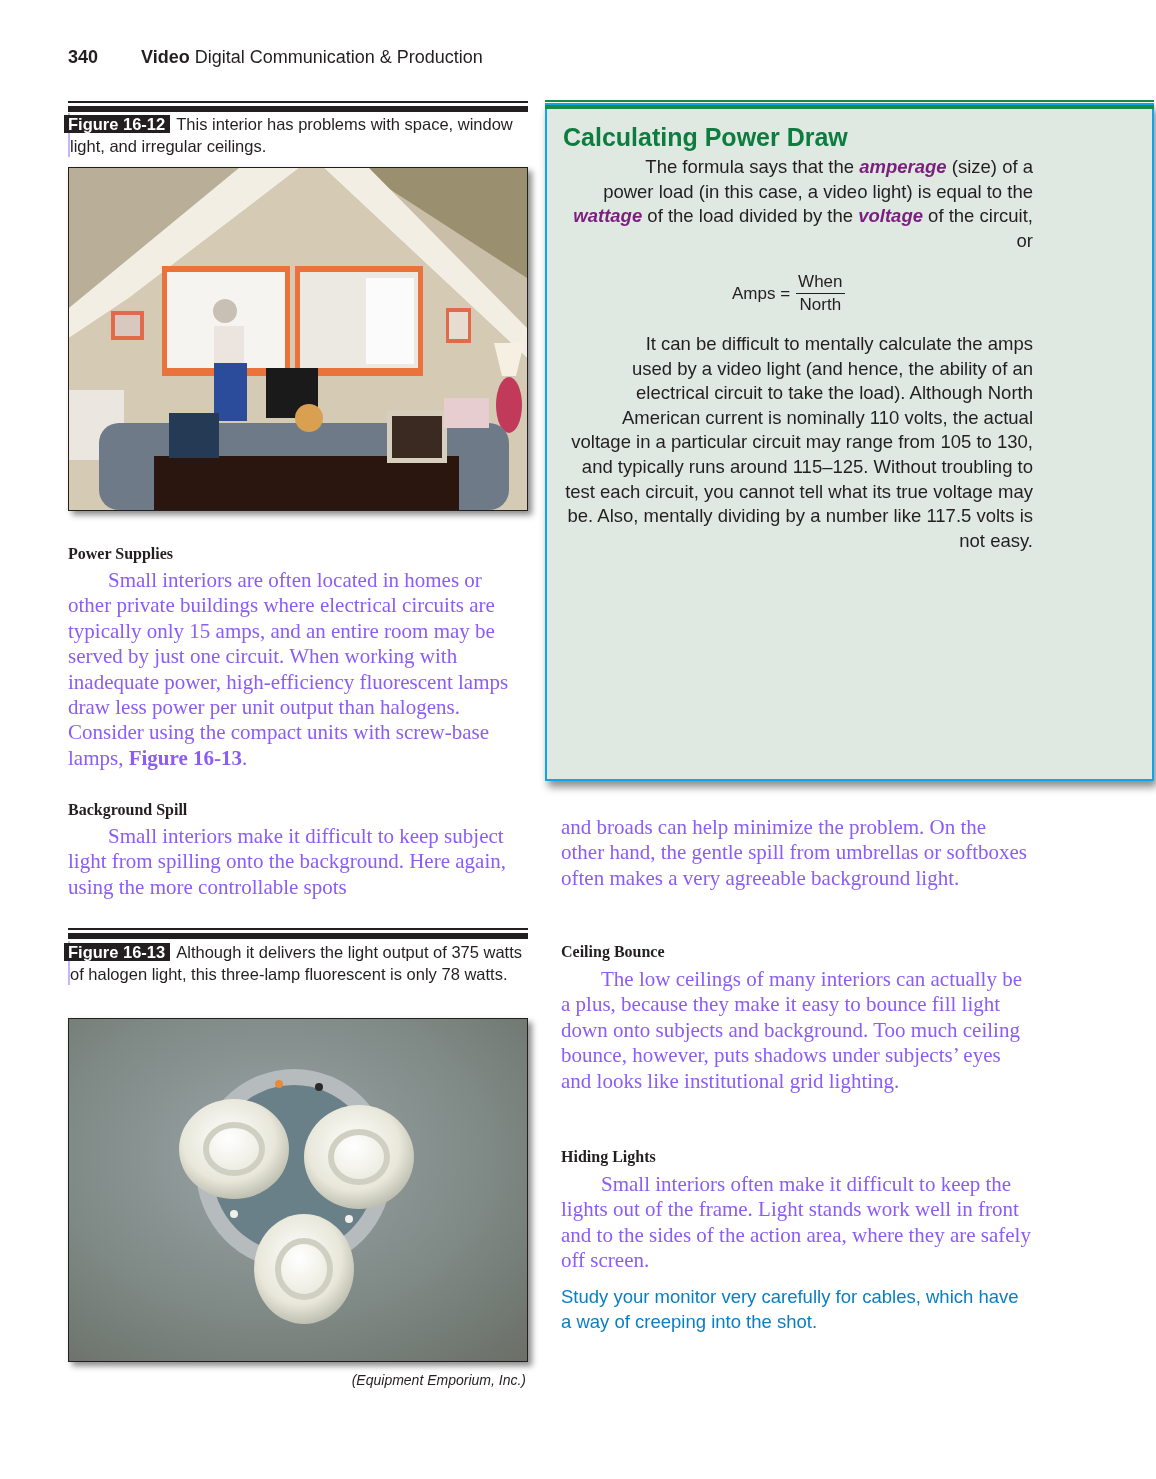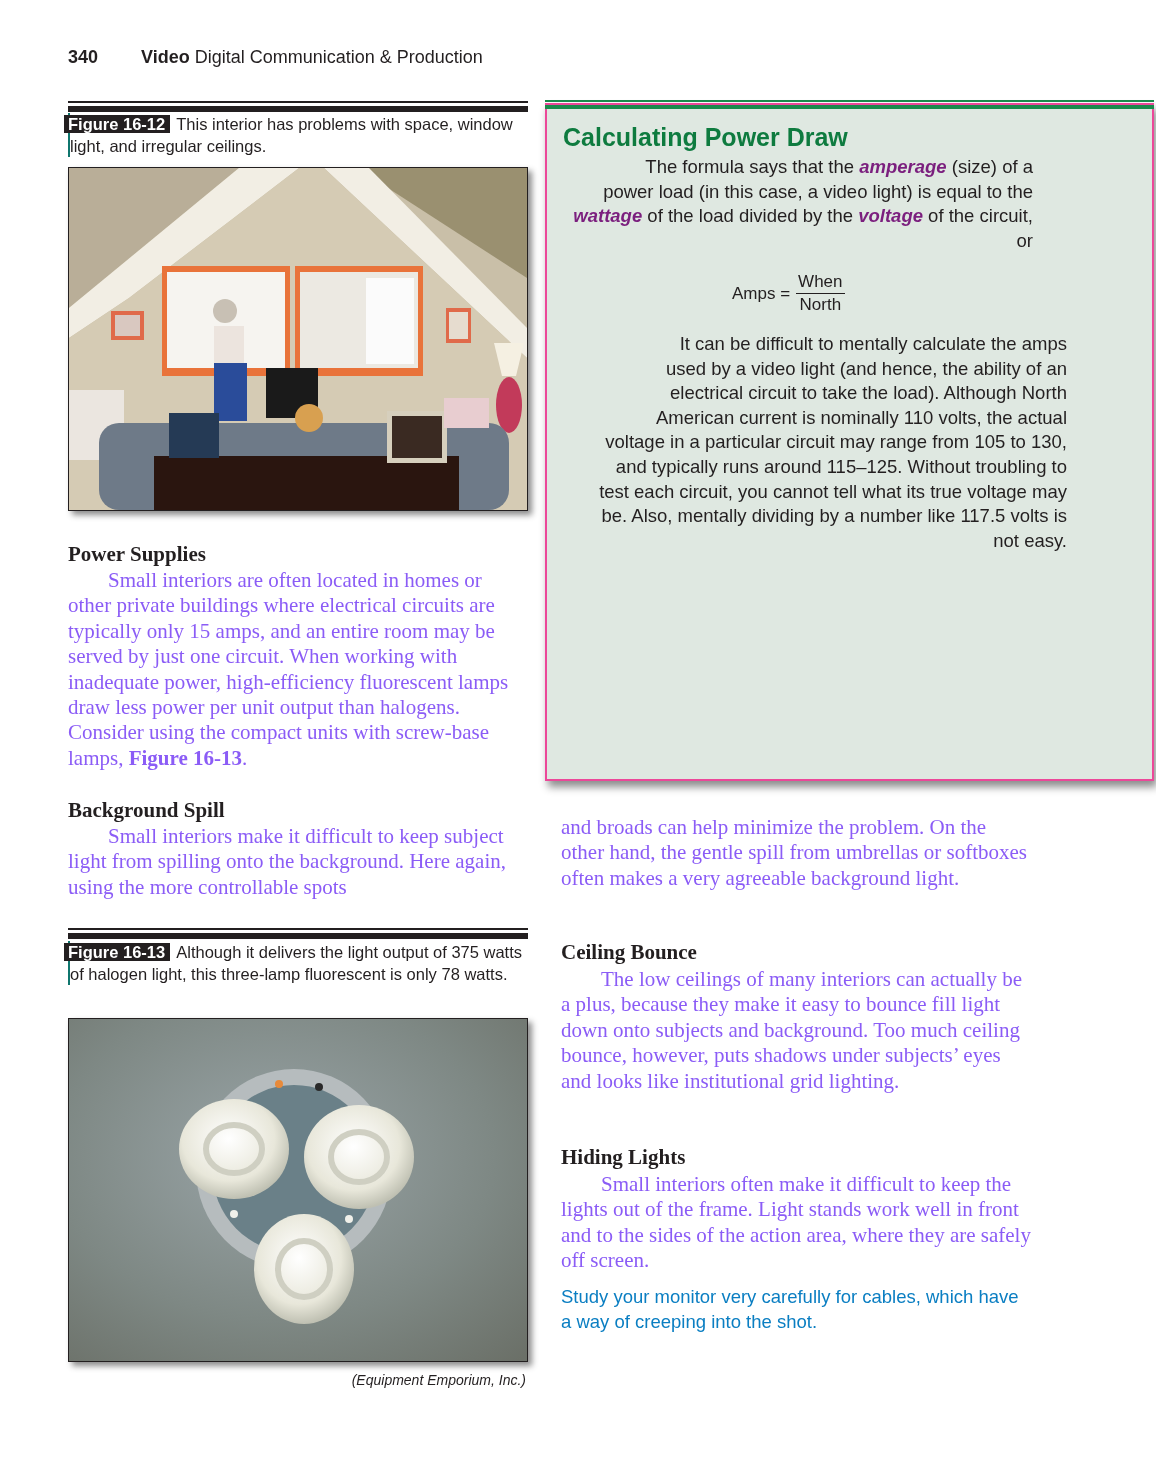--- a/index.html
+++ b/index.html
@@ -6,31 +6,31 @@
   body { width: 1156px; height: 1479px; position: relative; overflow: hidden; color: #231f20; }
   .abs { position: absolute; }
 
   .running-head { left: 68px; top: 47px; font-family: "Liberation Sans", sans-serif; font-size: 18px; color: #231f20; }
   .running-head .pg { font-weight: bold; display: inline-block; width: 68px; }
   .running-head .book { font-weight: bold; }
 
   .fig-rule { left: 68px; width: 460px; }
   .fig-rule .thin { height: 2px; background: #231f20; }
   .fig-rule .thick { height: 6px; background: #231f20; margin-top: 3px; }
-  .caption { left: 68px; width: 460px; font-family: "Liberation Sans", sans-serif; font-size: 16.5px; line-height: 22px; border-left: 2px solid #0f766e; padding-left: 0; box-sizing: border-box; }
+  .caption { left: 68px; width: 460px; font-family: "Liberation Sans", sans-serif; font-size: 16.5px; line-height: 22px; border-left: 2px solid #c4b5fd; padding-left: 0; box-sizing: border-box; }
   .caption .label { background: #231f20; color: #ffffff; font-weight: bold; padding: 0 5px 0 4px; margin-left: -6px; margin-right: 6px; }
 
   .photo { left: 68px; width: 458px; border: 1px solid #231f20; box-shadow: 4px 4px 6px rgba(0,0,0,0.45); overflow: hidden; }
 
   .serif { font-family: "Liberation Serif", serif; font-size: 21px; line-height: 25.4px; color: #8b5cf6; }
   .serif p { margin: 0; text-indent: 40px; }
   .serif p.noind { text-indent: 0; }
-  .hd { font-family: "Liberation Serif", serif; font-weight: bold; font-size: 21px; line-height: 26px; color: #231f20; }
+  .hd { font-family: "Liberation Serif", serif; font-weight: bold; font-size: 16px; line-height: 26px; color: #231f20; }
 
-  .sidebar { left: 545px; top: 103px; width: 609px; height: 678px; background: #dfe8e1; border: 2px solid #ec4899; box-sizing: border-box; box-shadow: 3px 6px 8px rgba(0,0,0,0.45); }
+  .sidebar { left: 545px; top: 103px; width: 609px; height: 678px; background: #dfe8e1; border: 2px solid #0ea5e9; box-sizing: border-box; box-shadow: 3px 6px 8px rgba(0,0,0,0.45); }
   .sidebar .topbar { position: absolute; left: -2px; right: -2px; top: -5px; height: 2px; background: #1a8a4c; }
   .sidebar .topbar2 { position: absolute; left: -2px; right: -2px; top: 0px; height: 4px; background: #1a8a4c; }
   .sb-title { left: 16px; top: 18px; font-family: "Liberation Sans", sans-serif; font-weight: bold; font-size: 25px; color: #0e7b3f; }
   .sb-text { left: 16px; width: 470px; font-family: "Liberation Sans", sans-serif; font-size: 18.5px; line-height: 24.6px; color: #231f20; text-align: right; }
   .sb-text p { margin: 0; text-indent: 40px; }
   .kw { color: #7b1f7e; font-weight: bold; font-style: italic; }
   .formula { left: 185px; top: 167px; font-family: "Liberation Sans", sans-serif; font-size: 17px; color: #231f20; display: flex; align-items: center; }
   .frac { display: inline-flex; flex-direction: column; align-items: center; margin-left: 6px; }
   .frac .num { border-bottom: 1.5px solid #231f20; padding: 0 2px 1px; line-height: 20px; }
   .frac .den { line-height: 20px; padding-top: 1px; }
@@ -144,21 +144,21 @@
   <div class="abs sb-text" style="top:50px;">
     <p><span>The formula says that the </span><span class="kw">amperage</span><span> (size) of a power load (in this case, a video light) is equal to the </span><span class="kw">wattage</span><span> of the load divided by the </span><span class="kw">voltage</span><span> of the circuit, or</span></p>
   </div>
   <div class="abs formula">
     <span>Amps =</span>
     <span class="frac">
       <span class="num">When</span>
       <span class="den">North</span>
     </span>
   </div>
-  <div class="abs sb-text" style="top:227px;margin-left:34px;">
+  <div class="abs sb-text" style="top:227px;">
     <p>It can be difficult to mentally calculate the amps used by a video light (and hence, the ability of an electrical circuit to take the load). Although North American current is nominally 110 volts, the actual voltage in a particular circuit may range from 105 to 130, and typically runs around 115–125. Without troubling to test each circuit, you cannot tell what its true voltage may be. Also, mentally dividing by a number like 117.5 volts is not easy.</p>
   </div>
 </div>
 
 <div class="abs serif" style="left:561px; top:815px; width:470px;">
   <p class="noind">and broads can help minimize the problem. On the other hand, the gentle spill from umbrellas or softboxes often makes a very agreeable background light.</p>
 </div>
 
 <div class="abs hd" style="left:561px; top:939px;">Ceiling Bounce</div>
 <div class="abs serif" style="left:561px; top:967px; width:470px;">

